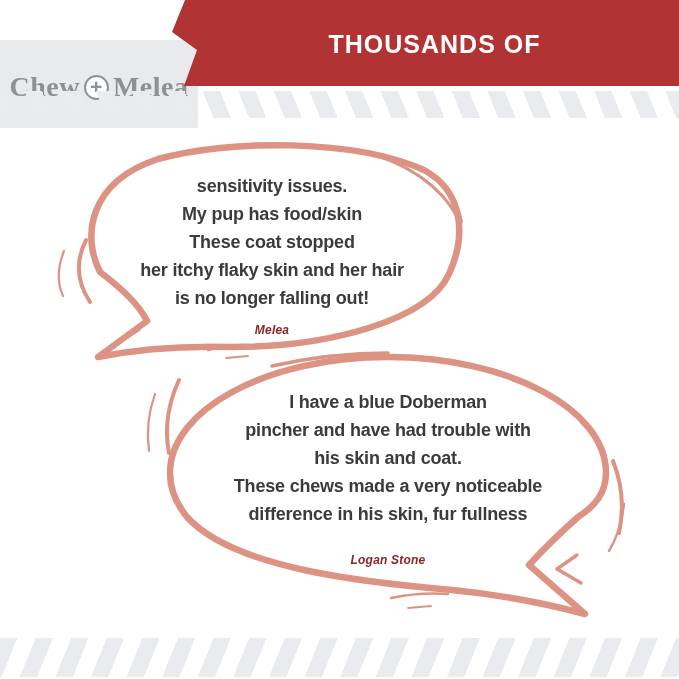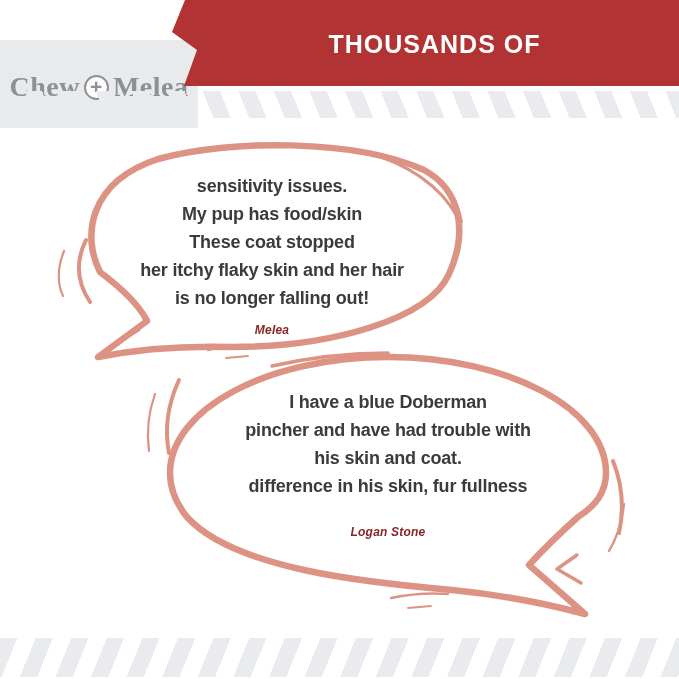--- a/index.html
+++ b/index.html
@@ -139,17 +139,18 @@
     <div>These coat stopped</div>
     <div>her itchy flaky skin and her hair</div>
     <div>is no longer falling out!</div>
     <div class="author">Melea</div>
   </div>
 
   <div class="quote quote-2">
     <div>I have a blue Doberman</div>
     <div>pincher and have had trouble with</div>
     <div>his skin and coat.</div>
+    <div>These chews made a very noticeable</div>
     <div>difference in his skin, fur fullness</div>
     <div class="author">Logan Stone</div>
   </div>
 
 </div>
 
 </body></html>

